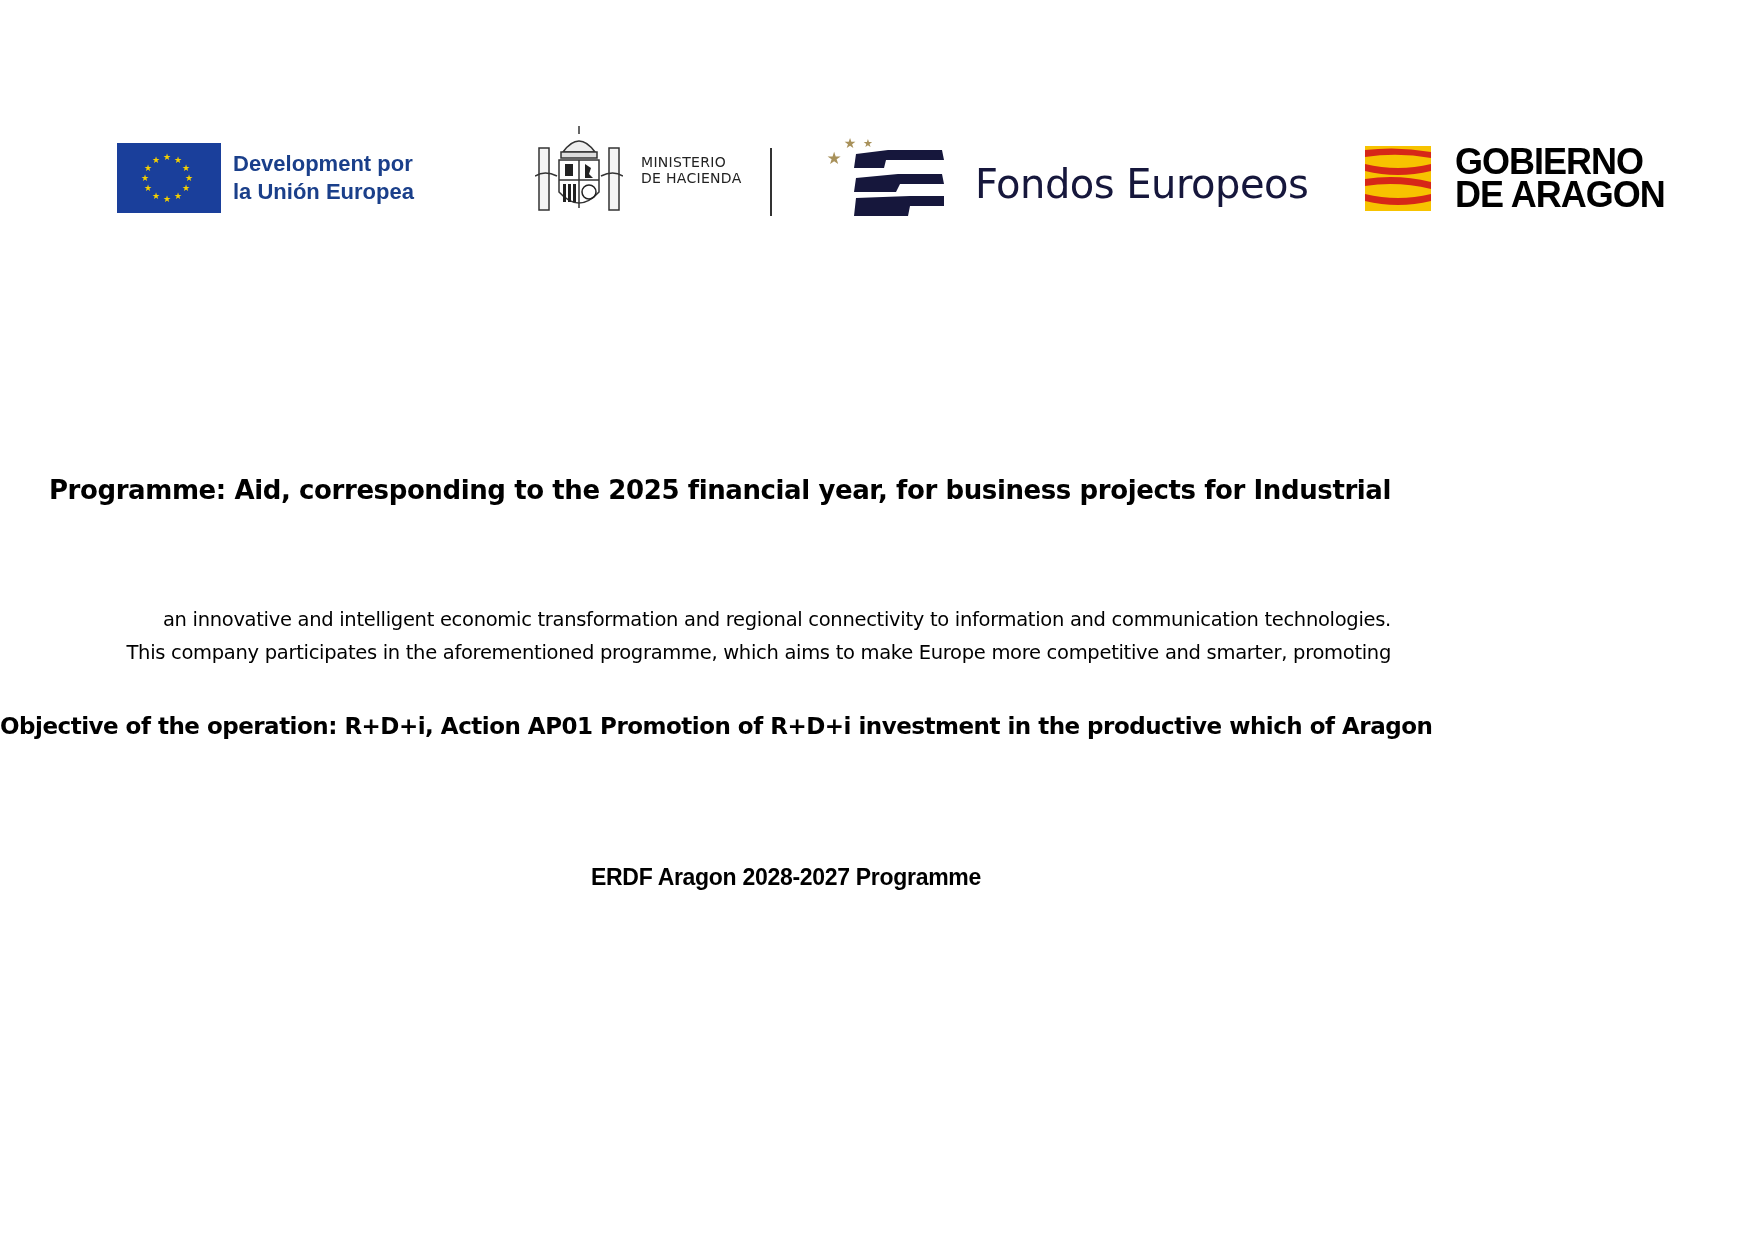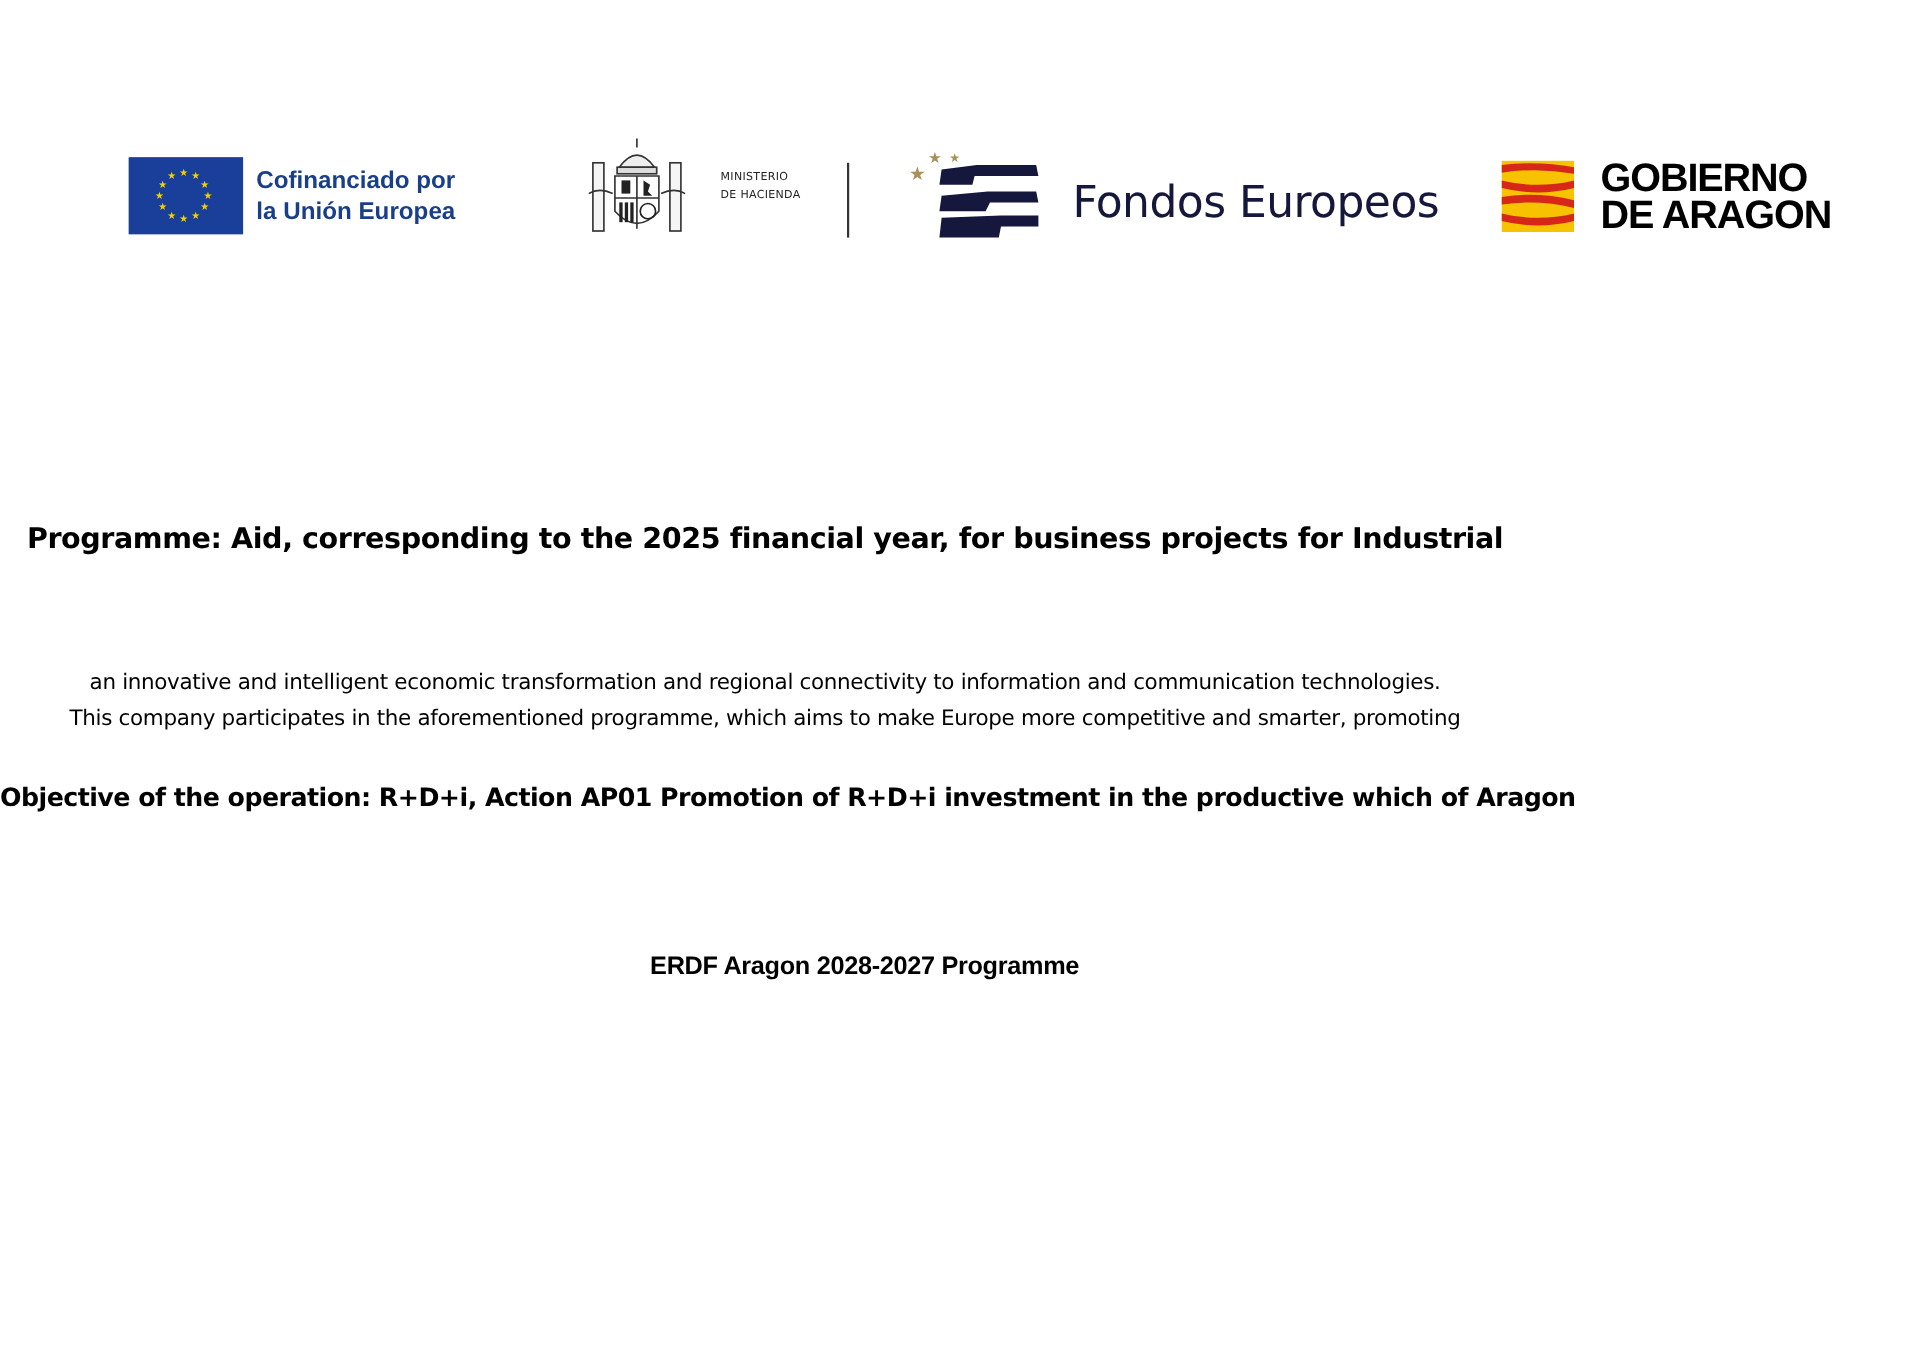--- a/index.html
+++ b/index.html
@@ -11,38 +11,38 @@
   
   .eu-logo { position: absolute; left: 117px; top: 143px; display: flex; align-items: center; }
   .eu-flag { width: 104px; height: 70px; background: #0e47a1; background: #1a3f9b; position: relative; }
   .eu-flag svg { position: absolute; left: 0; top: 0; }
   .eu-text { margin-left: 12px; color: #1a3f8a; font-family: "Liberation Sans", sans-serif;
              font-weight: bold; font-size: 22px; line-height: 28px; }
 
   
   .min-logo { position: absolute; left: 535px; top: 122px; display: flex; align-items: center; }
   .coat { width: 88px; height: 96px; }
-  .min-text { margin-left: 32px; font-family: "DejaVu Sans", sans-serif; font-size: 10px;
+  .min-text { margin-left: 18px; font-family: "DejaVu Sans", sans-serif; font-size: 14px;
               line-height: 16px; color: #222; letter-spacing: 0.3px; }
   .min-divider { position: absolute; left: 770px; top: 148px; width: 2px; height: 68px; background: #333; }
 
   
   .fe-logo { position: absolute; left: 826px; top: 134px; display: flex; align-items: center; }
   .fe-mark { width: 122px; height: 84px; }
   .fe-text { margin-left: 27px; font-family: "DejaVu Sans", sans-serif; font-size: 40px;
              color: #16173c; letter-spacing: -0.5px; margin-top: 16px; }
 
   
   .ga-logo { position: absolute; left: 1365px; top: 145px; display: flex; align-items: center; }
   .ga-flag { width: 66px; height: 65px; }
   .ga-text { margin-left: 24px; font-family: "Liberation Sans", sans-serif; font-weight: bold;
              font-size: 36px; line-height: 33px; color: #000; letter-spacing: -1px; }
 
   
-  .content { position: absolute; left: 0; width: 1391px; text-align: center; }
+  .content { position: absolute; left: 0; width: 1391px; text-align: right; }
   .programme-title { top: 468px; font-family: "DejaVu Sans", sans-serif; font-weight: bold;
                      font-size: 26px; line-height: 44px; letter-spacing: -0.4px; }
   .programme-title div { white-space: nowrap; }
   .description { top: 603px; font-family: "DejaVu Sans", sans-serif; font-size: 19.5px;
                  line-height: 33px; letter-spacing: -0.3px; }
   .description div { white-space: nowrap; }
   .objective { top: 708px; font-family: "DejaVu Sans", sans-serif; font-weight: bold;
                font-size: 23px; line-height: 36px; letter-spacing: -0.5px; white-space: nowrap; }
   .erdf { position: absolute; left: 591px; top: 864px; font-family: "Liberation Sans", sans-serif;
           font-weight: bold; font-size: 23px; letter-spacing: -0.3px; white-space: nowrap; }
@@ -66,21 +66,21 @@
           <text x="50" y="59" font-size="9" text-anchor="middle">★</text>
           <text x="39" y="56" font-size="9" text-anchor="middle">★</text>
           <text x="31" y="48" font-size="9" text-anchor="middle">★</text>
           <text x="28" y="38" font-size="9" text-anchor="middle">★</text>
           <text x="31" y="28" font-size="9" text-anchor="middle">★</text>
           <text x="39" y="20" font-size="9" text-anchor="middle">★</text>
         </g>
       </svg>
     </div>
     <div class="eu-text">
-      <div>Cofinanciado por</div>
+      <div>Development por</div>
       <div>la Unión Europea</div>
     </div>
   </div>
 
   <div class="min-logo">
     <svg class="coat" viewBox="0 0 88 96">
       <g fill="none" stroke="#333" stroke-width="1.5">
         <path d="M28 30 Q44 8 60 30 Z" fill="#eee"></path>
         <line x1="44" y1="4" x2="44" y2="12"></line>
         <rect x="26" y="30" width="36" height="6" fill="#ddd"></rect>

